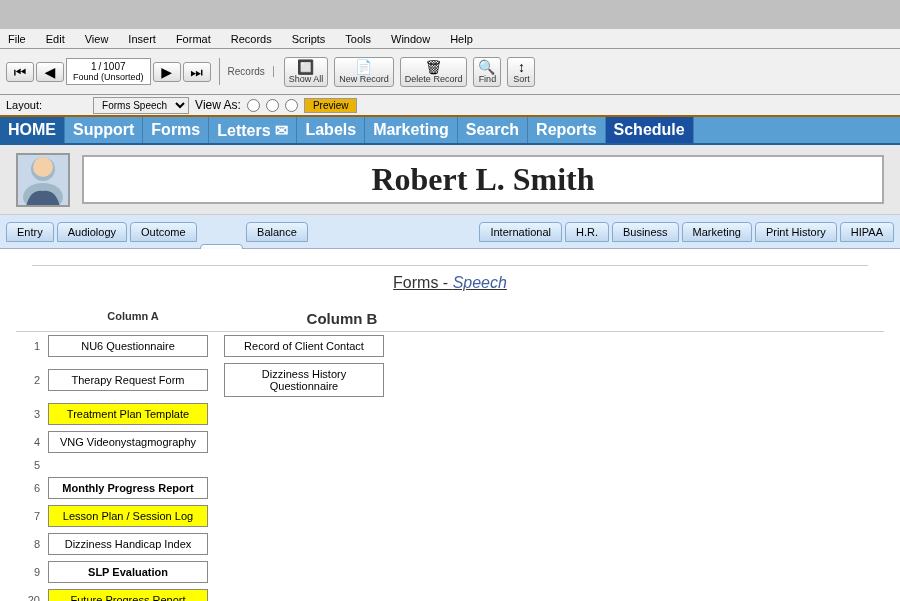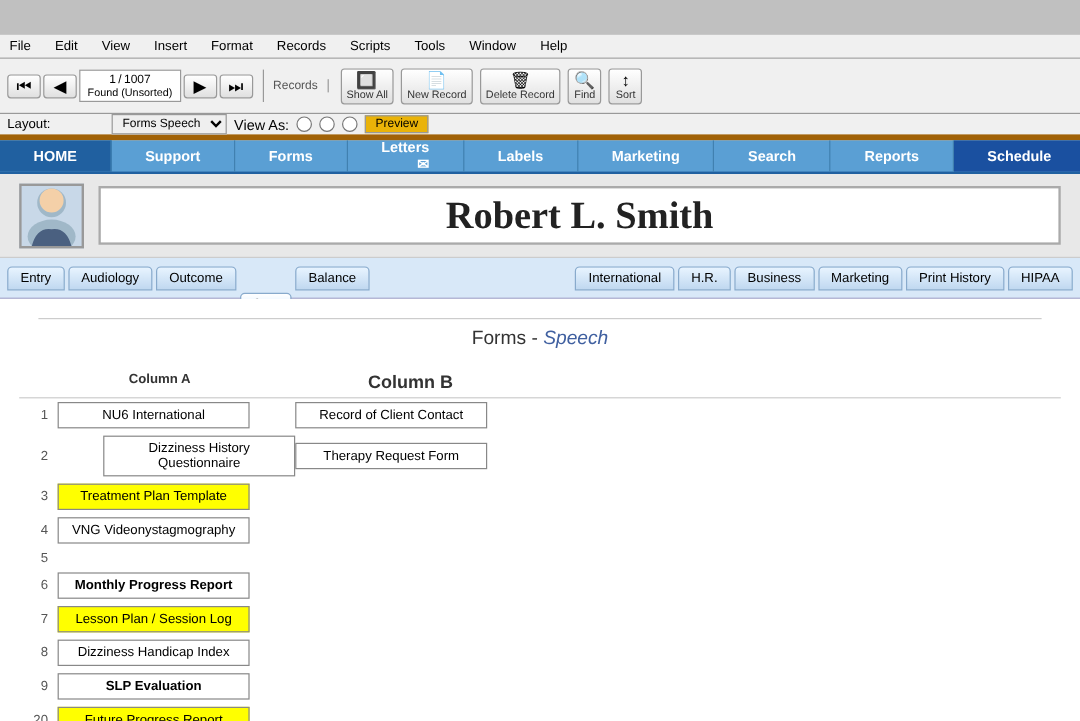--- a/index.html
+++ b/index.html
@@ -12,56 +12,56 @@
     
     .toolbar { background: #f0f0f0; border-bottom: 1px solid #999; display: flex; align-items: center; padding: 3px 6px; gap: 6px; height: 46px; }
     .toolbar-group { display: flex; align-items: center; border-right: 1px solid #999; padding-right: 8px; margin-right: 2px; gap: 2px; }
     .toolbar-btn { background: linear-gradient(to bottom, #fff, #e0e0e0); border: 1px solid #999; border-radius: 3px; padding: 2px 4px; cursor: pointer; font-size: 10px; display: flex; flex-direction: column; align-items: center; min-width: 28px; }
     .toolbar-icon { font-size: 14px; line-height: 1; }
     .toolbar-label { font-size: 9px; color: #333; }
     .records-info { display: flex; flex-direction: column; align-items: center; font-size: 10px; border: 1px solid #999; padding: 2px 6px; background: white; min-width: 60px; }
     .records-nav { display: flex; align-items: center; gap: 2px; }
 
     
-    .layout-bar { background: #f0f0f0; border-bottom: 5px solid #a16207; display: flex; align-items: center; padding: 2px 6px; gap: 6px; height: 22px; }
+    .layout-bar { background: #f0f0f0; border-bottom: 2px solid #a16207; display: flex; align-items: center; padding: 2px 6px; gap: 6px; height: 22px; }
     .layout-bar label { font-size: 11px; }
     .layout-select { font-size: 10px; border: 1px solid #999; padding: 1px 4px; margin-left: 45px; }
     .preview-btn { border: 1px solid #999; background: #eab308; padding: 1px 8px; font-size: 10px; cursor: pointer; }
 
     
     .nav-tabs { display: flex; background: #5a9fd4; border-bottom: 2px solid #2060a0; height: 28px; }
-    .nav-tab { padding: 4px 28px; font-size: 12px; font-weight: bold; cursor: pointer; border-right: 1px solid #4080b0; display: flex; align-items: center; color: white; text-align: right; }
+    .nav-tab { padding: 4px 8px; font-size: 16px; font-weight: bold; cursor: pointer; border-right: 1px solid #4080b0; display: flex; align-items: center; color: white; }
     .nav-tab.home { background: #2060a0; }
 
     
     .patient-header { background: #e8e8e8; border-bottom: 1px solid #ccc; display: flex; align-items: center; padding: 8px 16px; gap: 12px; height: 70px; }
     .patient-avatar { width: 54px; height: 54px; border: 2px solid #999; overflow: hidden; display: flex; align-items: center; justify-content: center; background: #c8d8e8; }
     .patient-name { font-size: 32px; font-weight: bold; font-family: 'Times New Roman', serif; color: #222; background: white; border: 2px solid #aaa; padding: 4px 20px; flex: 1; text-align: center; }
 
     
     .sub-tabs { background: #d8e8f8; border-bottom: 1px solid #aac; display: flex; align-items: center; padding: 4px 6px; gap: 3px; flex-wrap: nowrap; height: 34px; }
     .sub-tab { background: linear-gradient(to bottom, #e8f4ff, #c0d8f0); border: 1px solid #88aacc; border-radius: 4px 4px 0 0; padding: 3px 10px; font-size: 11px; cursor: pointer; white-space: nowrap; }
     .sub-tab.active { background: linear-gradient(to bottom, #fff, #d0e8ff); font-weight: bold; margin-top: 44px; }
     .sub-tab-spacer { flex: 1; }
 
     
     .content { background: white; padding: 10px 16px; flex: 1; }
-    .forms-title { text-align: center; font-size: 16px; color: #333; margin: 8px 0 14px; }
+    .forms-title { text-align: center; font-size: 16px; color: #333; margin: 8px 0 14px; text-decoration: underline; }
     .forms-title em { font-style: italic; color: #4060a0; }
     .forms-header { display: flex; padding: 4px 0; border-bottom: 1px solid #ccc; }
     .col-num { width: 32px; font-size: 11px; color: #555; }
     .col-a { width: 170px; text-align: center; font-weight: bold; font-size: 11px; color: #333; }
     .col-b { width: 200px; text-align: center; font-weight: bold; font-size: 15px; color: #333; }
 
     .form-row { display: flex; align-items: center; padding: 3px 0; }
     .row-num { width: 32px; font-size: 11px; color: #555; text-align: right; padding-right: 8px; }
     .form-btn { border: 1px solid #888; background: white; padding: 4px 8px; cursor: pointer; font-size: 11px; width: 160px; text-align: center; }
     .form-btn.yellow { background: yellow; border: 1px solid #888; font-weight: normal; }
     .form-btn.bold-text { font-weight: bold; }
-    .col-b-btn { margin-left: 38px; }
+    .col-b-btn { margin-left: 16px; }
 
     .divider-line { border: none; border-top: 1px solid #ccc; margin: 6px 16px; }
 
     .main-wrapper { display: flex; flex-direction: column; height: 100%; }
     .content-area { background: white; flex: 1; overflow: hidden; }
   </style>
 </head>
 <body>
 
 <div class="main-wrapper">
@@ -185,28 +185,28 @@
 
       <div class="forms-header">
         <div class="col-num"></div>
         <div class="col-a">Column A</div>
         <div style="width:24px;"></div>
         <div class="col-b">Column B</div>
       </div>
 
       <div class="form-row">
         <div class="row-num">1</div>
-        <button class="form-btn">NU6 International</button>
+        <button class="form-btn">NU6 Questionnaire</button>
         <button class="form-btn col-b-btn">Record of Client Contact</button>
       </div>
 
       <div class="form-row">
         <div class="row-num">2</div>
+        <button class="form-btn">Therapy Request Form</button>
         <button class="form-btn col-b-btn">Dizziness History Questionnaire</button>
-        <button class="form-btn">Therapy Request Form</button>
       </div>
 
       <div class="form-row">
         <div class="row-num">3</div>
         <button class="form-btn yellow">Treatment Plan Template</button>
       </div>
 
       <div class="form-row">
         <div class="row-num">4</div>
         <button class="form-btn">VNG Videonystagmography</button>

